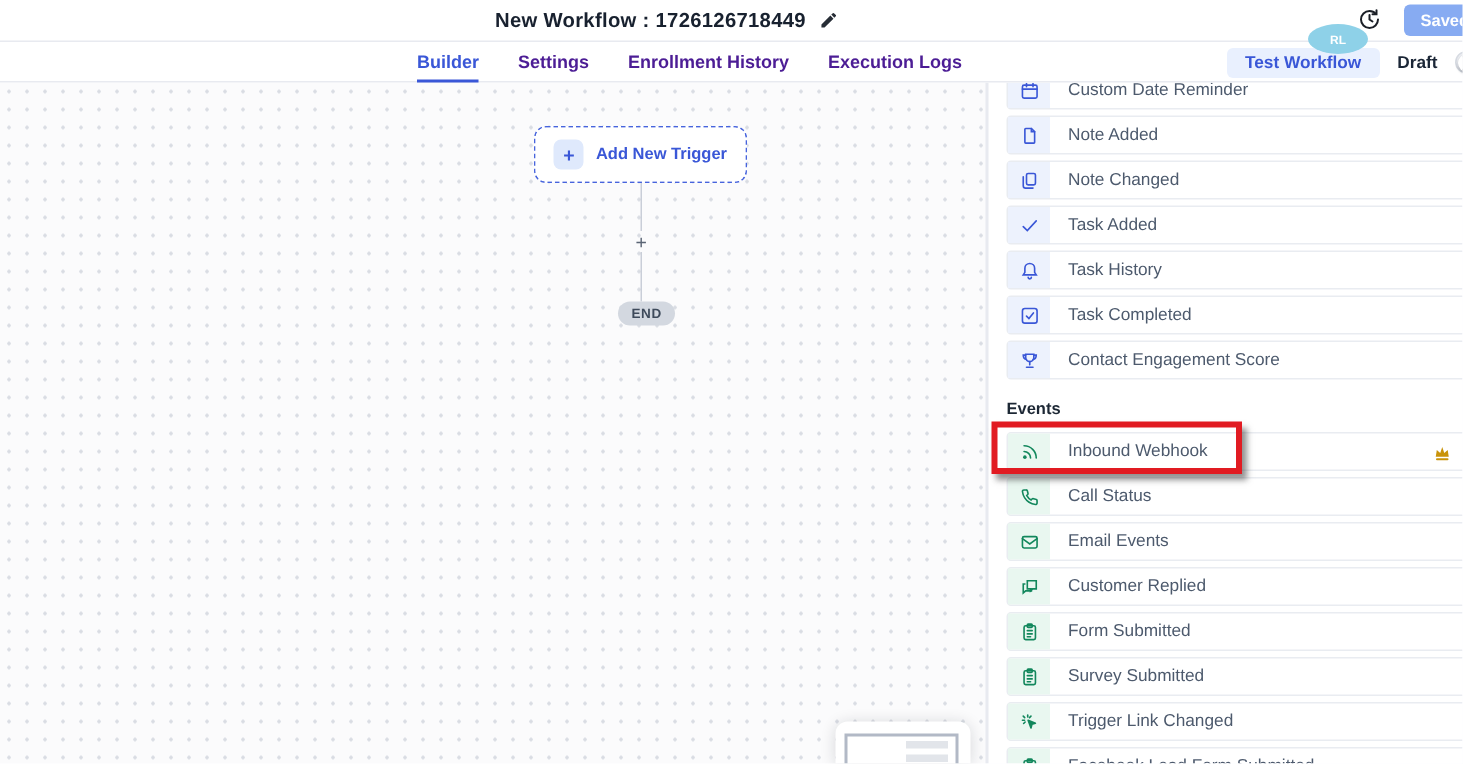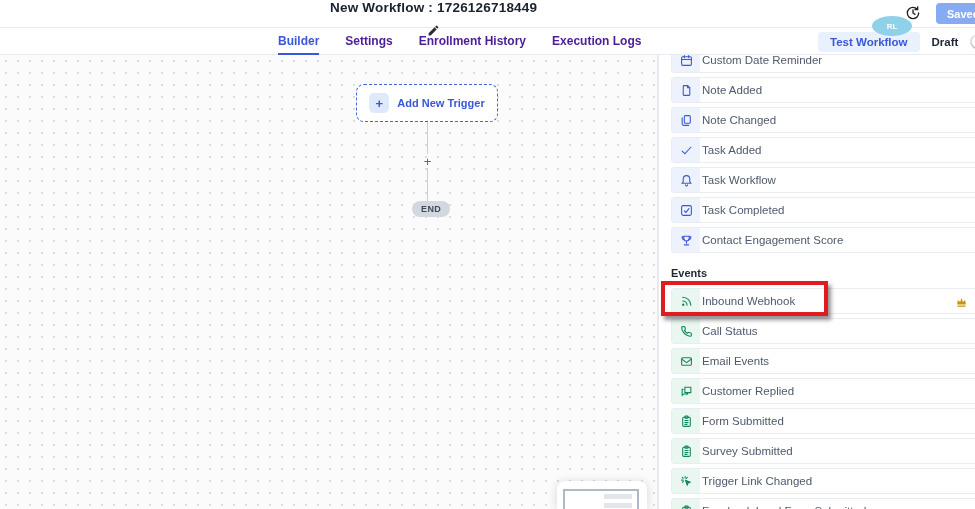--- a/index.html
+++ b/index.html
@@ -3,21 +3,21 @@
 <meta charset="utf-8">
 <style>
   * { margin:0; padding:0; box-sizing:border-box; }
   html,body { width:975px; height:509px; overflow:hidden; background:#fff;
     font-family:"Liberation Sans", sans-serif; position:relative; }
 
   
   .app-header { position:absolute; left:0; top:0; width:975px; height:28px;
     background:#fff; border-bottom:1px solid #e8eaf0; z-index:4; }
   .title-wrap { position:absolute; left:330px; top:0; height:27px; display:flex;
-    align-items:center; gap:9px;flex-direction:column; }
+    align-items:center; gap:9px; }
   .wf-title { font-size:13.5px; font-weight:700; color:#18212f; letter-spacing:.2px; }
   .pencil { width:13px; height:13px; color:#272d36; display:flex; }
   .hdr-right { position:absolute; right:0; top:0; height:27px; }
   .avatar { position:absolute; left:-103px; top:16px; width:40px; height:20px; border-radius:50%;
     background:#8ed1e8; color:#fff; font-size:8px; font-weight:700; display:flex;
     align-items:center; justify-content:center; }
   .history-btn { position:absolute; left:-70px; top:5px; width:16px; height:16px; color:#1b1f27; }
   .saved-btn { position:absolute; left:-39px; top:3px; height:21px; padding:0 11px;
     background:#87abf2; color:#fff; border:none; border-radius:4px; font-size:11px;
     font-weight:600; font-family:inherit; }
@@ -66,21 +66,21 @@
   
   .sidebar { position:absolute; left:658px; top:55px; width:317px; height:454px;
     background:#fff; border-left:1px solid #e8eaf0; overflow:hidden; }
   .trigger-list { margin:-8px 0 0 12px; }
   .trig { height:26px; margin:0 -8px 4px 0; background:#fff; border:1px solid #e9ecf1;
     border-radius:3px; display:flex; align-items:center; cursor:pointer; position:relative; }
   .trig .icn.cell { width:28px; align-self:stretch; display:flex; align-items:center;
     justify-content:center; }
   .trig.blue .icn.cell { background:#edf2fd; color:#3a57d7; }
   .trig.green .icn.cell { background:#e9f7f0; color:#12875c; }
-  .trig .lbl { margin-left:2px; font-size:11.5px; color:#4d5a6d; white-space:nowrap; }
+  .trig .lbl { margin-left:12px; font-size:11.5px; color:#4d5a6d; white-space:nowrap; }
   .sec-header { height:31px; display:flex; align-items:center; font-size:11px;
     font-weight:700; color:#1c2734; }
   .icn svg { display:block; }
   .crown { position:absolute; right:14px; top:6px; color:#c9930a; }
 
   
   .hl-box { position:absolute; left:661px; top:281px; width:167px; height:35px;
     border:4px solid #e11b22; box-shadow:3px 4px 4px rgba(40,40,40,.5); z-index:6;
     pointer-events:none; }
 </style>
@@ -180,21 +180,21 @@
         </span>
         <span class="lbl">Task Added</span>
       </div>
       <div class="trig blue">
         <span class="icn cell">
           <svg width="13" height="13" viewBox="0 0 24 24" fill="none" stroke="currentColor" stroke-width="2" stroke-linecap="round">
             <path d="M18 9a6 6 0 1 0-12 0v5l-2 3h16l-2-3V9z"></path>
             <path d="M10 20a2 2 0 0 0 4 0"></path>
           </svg>
         </span>
-        <span class="lbl">Task Workflow</span>
+        <span class="lbl">Task History</span>
       </div>
       <div class="trig blue">
         <span class="icn cell">
           <svg width="13" height="13" viewBox="0 0 24 24" fill="none" stroke="currentColor" stroke-width="2" stroke-linecap="round">
             <rect x="3" y="3" width="18" height="18" rx="3"></rect>
             <path d="M8 12.5l3 3 5.5-7"></path>
           </svg>
         </span>
         <span class="lbl">Task Completed</span>
       </div>

